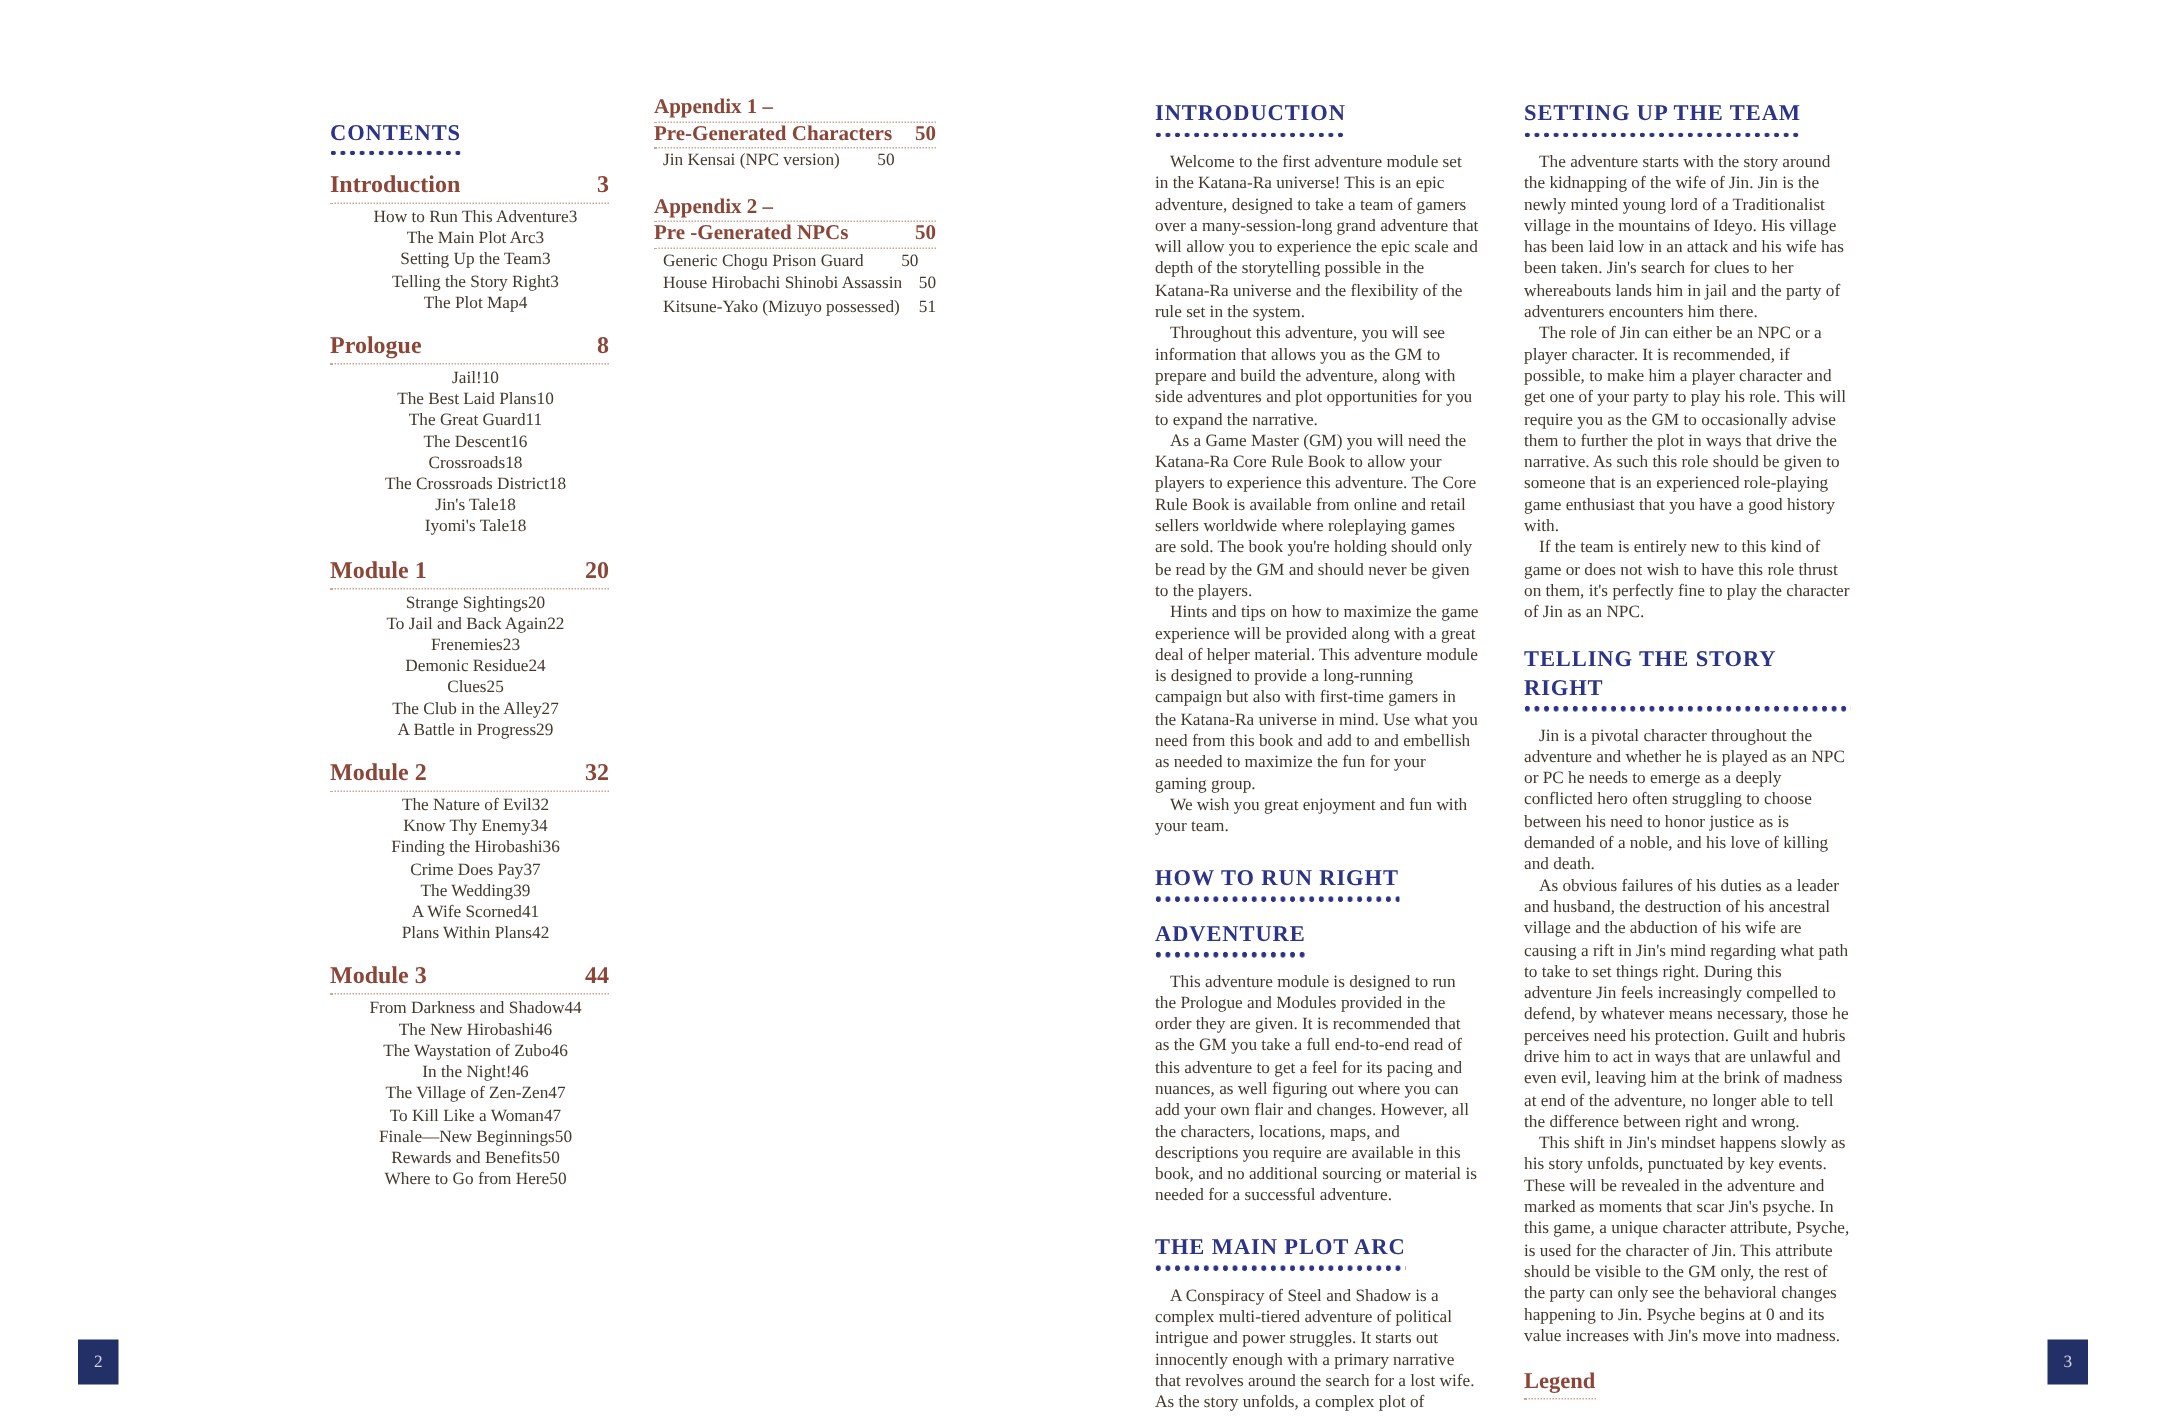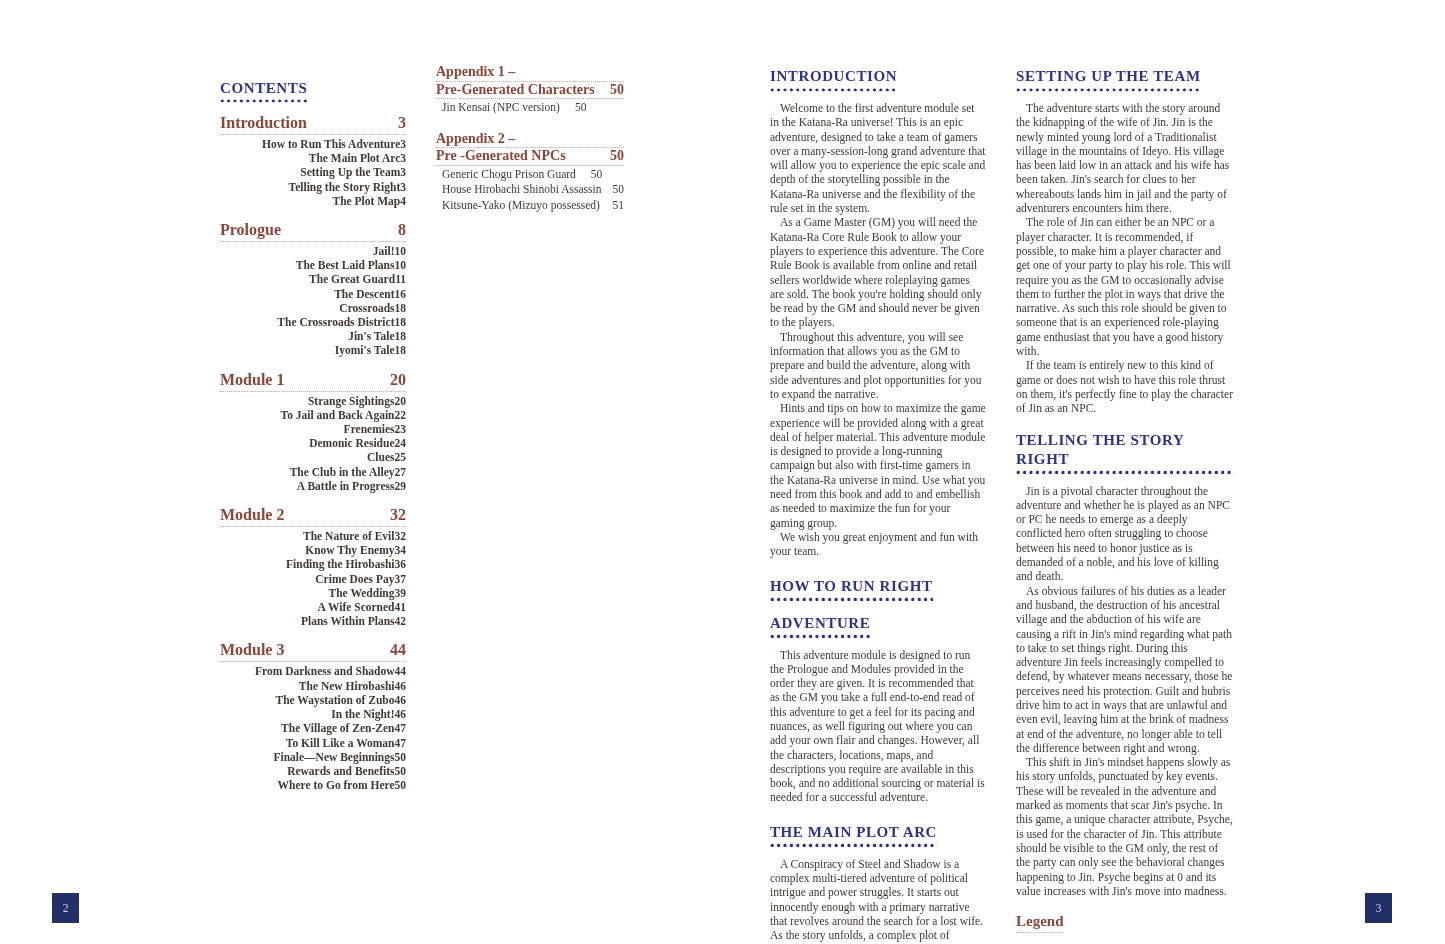--- a/index.html
+++ b/index.html
@@ -35,36 +35,36 @@
   .contents-head{margin-bottom:11px;}
 
   
   .toc-section{margin:0 0 13px 0;}
   .toc-sec-head{
     display:flex;justify-content:space-between;align-items:baseline;
     color:var(--red);font-weight:bold;font-size:16px;line-height:18px;
     border-bottom:1px dotted var(--dotline);padding-bottom:2px;margin-bottom:2px;
   }
   .toc-row{
-    display:flex;justify-content:flex-end;align-items:baseline;
-    font-size:11.5px;line-height:14.2px;padding-left:8px;color:var(--body);font-weight:bold;
+    display:flex;justify-content:center;align-items:baseline;
+    font-size:11.5px;line-height:14.2px;padding-left:8px;color:var(--body);
   }
 
   
   .appx-section{margin:0 0 16px 0;}
   .appx-head-line{
     display:flex;justify-content:space-between;align-items:baseline;
     color:var(--red);font-weight:bold;font-size:14px;line-height:15.5px;
     border-bottom:1px dotted var(--dotline);padding-bottom:1px;
   }
   .appx-row{
     display:flex;justify-content:space-between;align-items:baseline;
     font-size:11.5px;line-height:14.5px;padding-left:6px;margin-top:1px;color:var(--body);
   }
-  .appx-row.inline{justify-content:flex-start;gap:15px;}
+  .appx-row.inline{justify-content:flex-start;gap:25px;}
 
   
   .body-section{margin:0 0 15px 0;}
   .body-section h2{margin:0 0 3px 0;}
   .body-para{
     margin:0;font-size:11.5px;line-height:14.3px;text-indent:10px;
     color:var(--body);text-align:left;
   }
 
   
@@ -308,22 +308,22 @@
       </div>
   </div>
 
   <div class="col col-r1">
     <div id="rcol1">
         <section class="body-section">
           <h2 class="navy-head">
             <div class="head-line"><span class="dotted">INTRODUCTION</span></div>
           </h2>
           <p class="body-para">Welcome to the first adventure module set in the Katana-Ra universe! This is an epic adventure, designed to take a team of gamers over a many-session-long grand adventure that will allow you to experience the epic scale and depth of the storytelling possible in the Katana-Ra universe and the flexibility of the rule set in the system.</p>
+          <p class="body-para">Throughout this adventure, you will see information that allows you as the GM to prepare and build the adventure, along with side adventures and plot opportunities for you to expand the narrative.</p>
           <p class="body-para">As a Game Master (GM) you will need the Katana-Ra Core Rule Book to allow your players to experience this adventure. The Core Rule Book is available from online and retail sellers worldwide where roleplaying games are sold. The book you're holding should only be read by the GM and should never be given to the players.</p>
-          <p class="body-para">Throughout this adventure, you will see information that allows you as the GM to prepare and build the adventure, along with side adventures and plot opportunities for you to expand the narrative.</p>
           <p class="body-para">Hints and tips on how to maximize the game experience will be provided along with a great deal of helper material. This adventure module is designed to provide a long-running campaign but also with first-time gamers in the Katana-Ra universe in mind. Use what you need from this book and add to and embellish as needed to maximize the fun for your gaming group.</p>
           <p class="body-para">We wish you great enjoyment and fun with your team.</p>
         </section>
         <section class="body-section">
           <h2 class="navy-head">
             <div class="head-line"><span class="dotted">HOW TO RUN RIGHT</span></div>
             <div class="head-line"><span class="dotted">ADVENTURE</span></div>
           </h2>
           <p class="body-para">This adventure module is designed to run the Prologue and Modules provided in the order they are given. It is recommended that as the GM you take a full end-to-end read of this adventure to get a feel for its pacing and nuances, as well figuring out where you can add your own flair and changes. However, all the characters, locations, maps, and descriptions you require are available in this book, and no additional sourcing or material is needed for a successful adventure.</p>
         </section>

